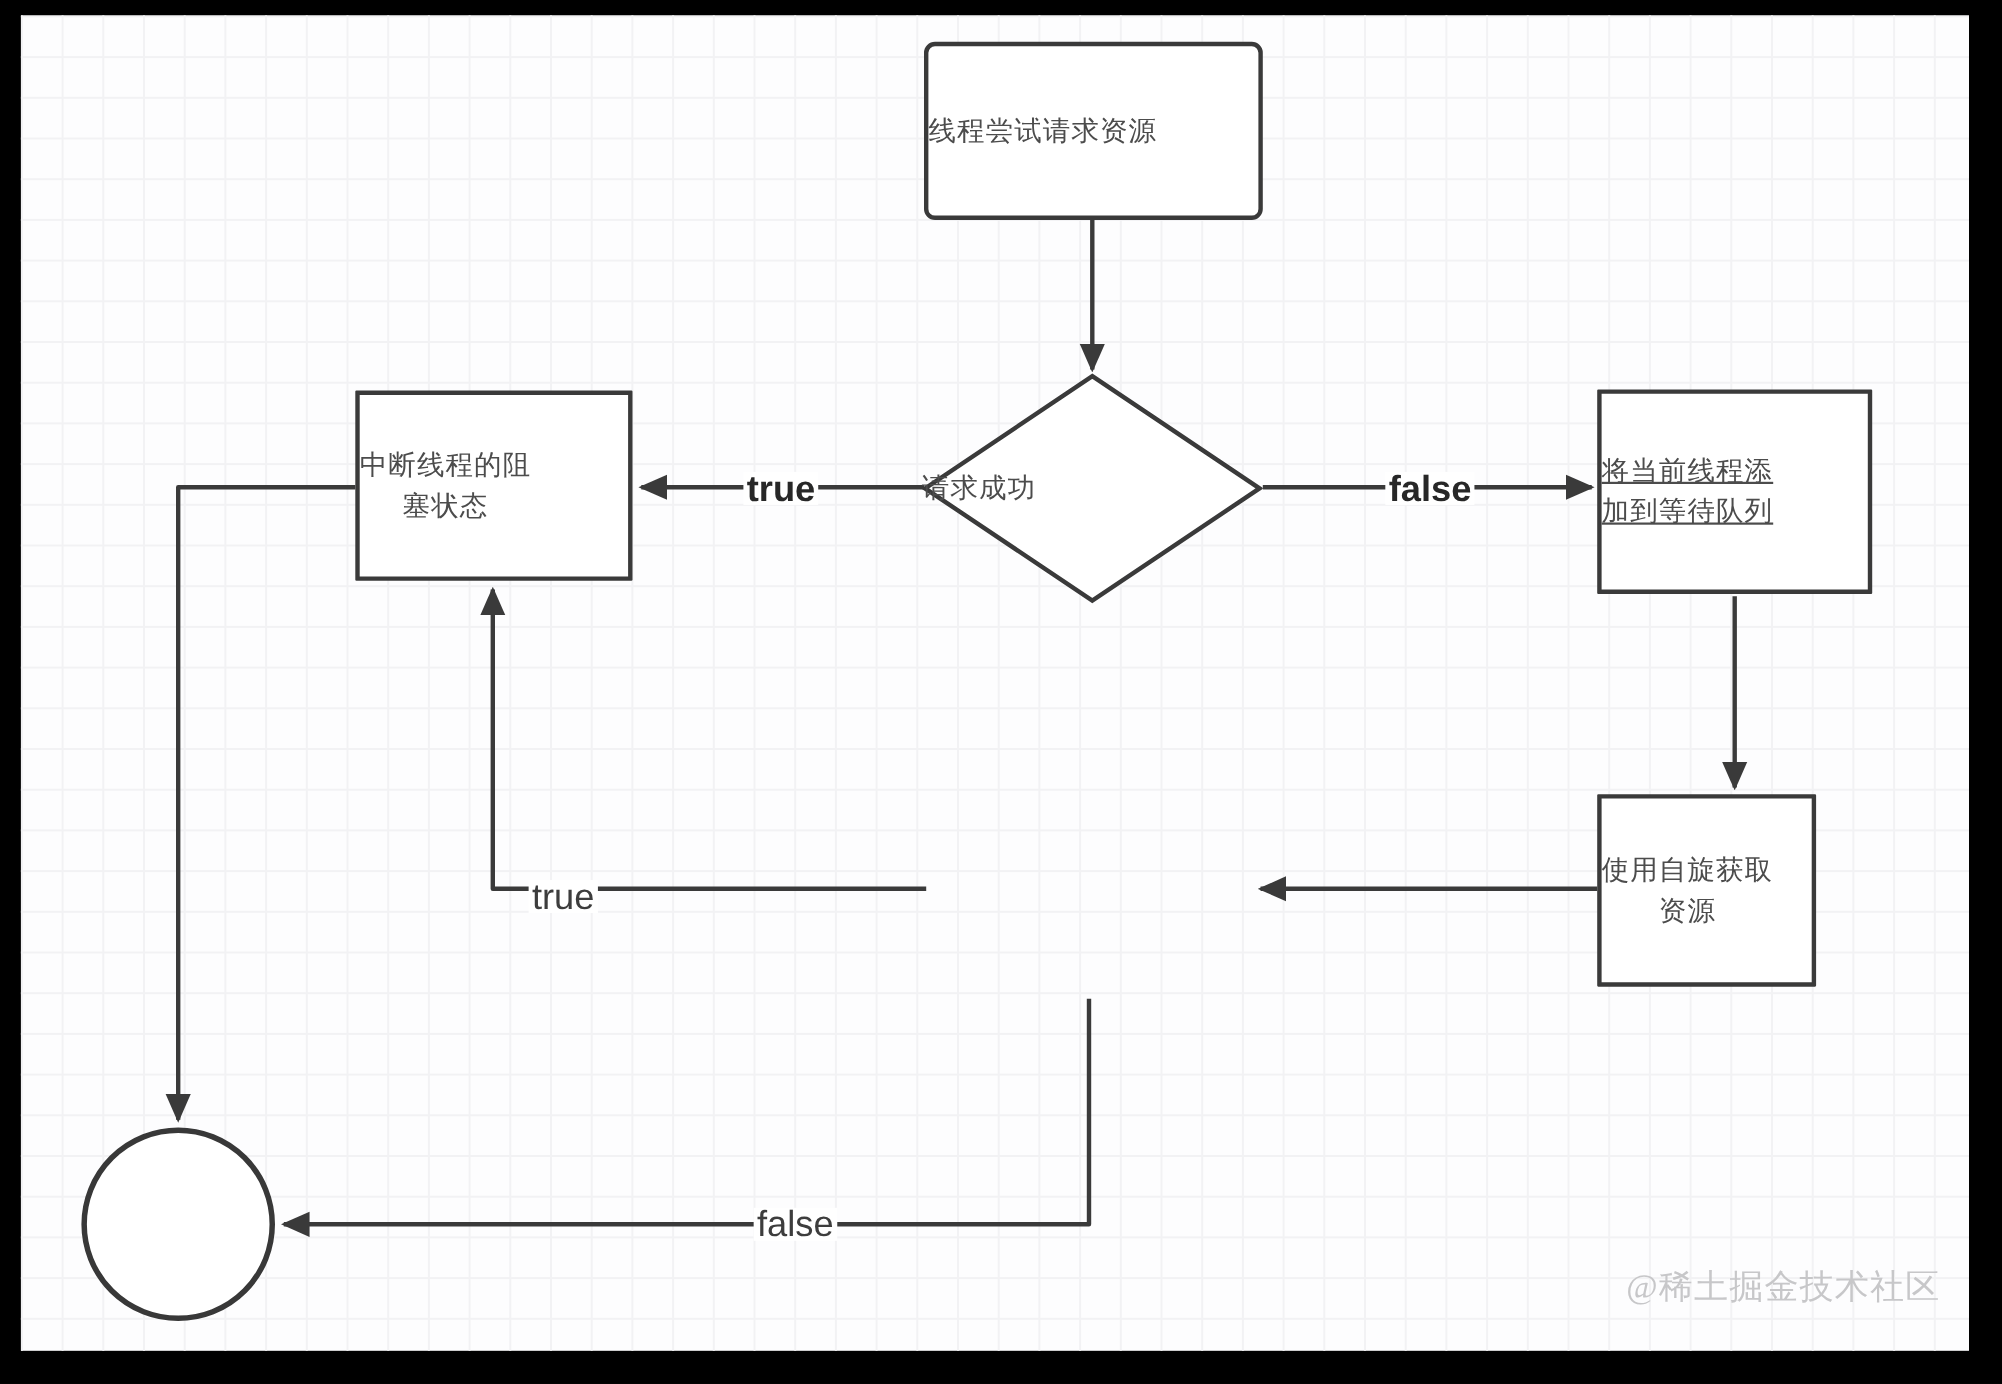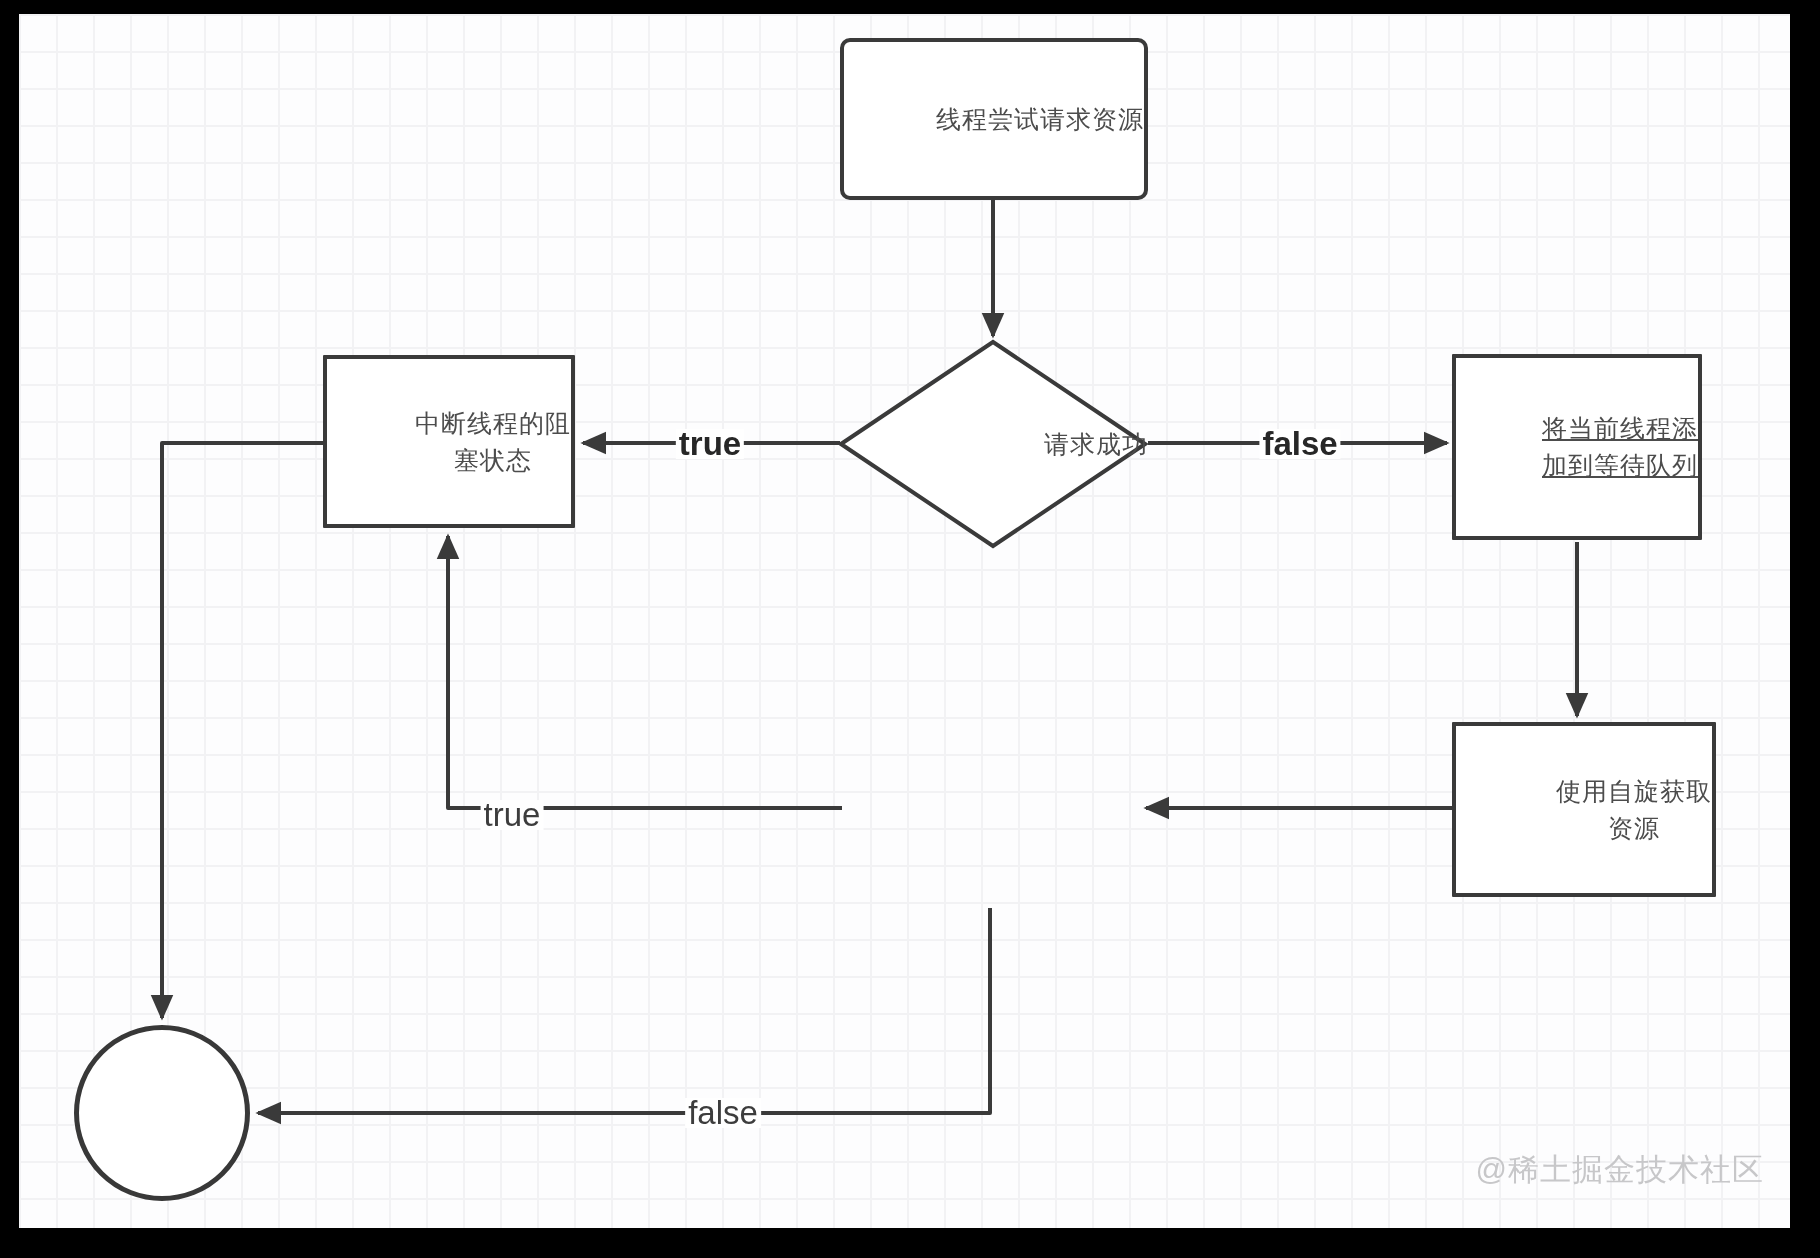--- a/index.html
+++ b/index.html
@@ -24,21 +24,21 @@
       linear-gradient(#f2f2f4 2px, transparent 2px),
       linear-gradient(90deg, #f2f2f4 2px, transparent 2px);
     background-size: 37px 37px;
   }
   .edges-svg {
     position: absolute; left: 0; top: 0;
     width: 1771px; height: 1214px;
   }
   .node {
     position: absolute;
-    display: flex; align-items: center; justify-content: flex-end;
+    display: flex; align-items: center; justify-content: flex-start;
     text-align: center;
     color: #4c4c4c;
     font-size: 25px;
     line-height: 37px;
     letter-spacing: 1px;
   }
   .rect-node {
     background: #fff;
     border: 4px solid #3a3a3a;
     border-radius: 1px;
@@ -69,20 +69,21 @@
   .watermark {
     position: absolute;
     left: 1415px; top: 1135px;
     width: 330px;
     text-align: right;
     color: #c7c7c9;
     font-size: 31px;
     letter-spacing: 1px;
     white-space: nowrap;
     z-index: 1;
+    font-family: Liberation Serif, serif;
   }
   .lbl-line { display: block; }
 </style>
 </head>
 <body>
 
 <div class="frame">
   <div class="canvas">
 
     <svg class="edges-svg" viewBox="0 0 1771 1214" xmlns="http://www.w3.org/2000/svg">
@@ -121,21 +122,21 @@
       </span>
     </div>
 
     <div class="node rect-node" style="left:1433px; top:340px; width:250px; height:186px;text-decoration:underline;">
       <span>
         <span class="lbl-line">将当前线程添</span>
         <span class="lbl-line">加到等待队列</span>
       </span>
     </div>
 
-    <div class="node rect-node" style="left:1433px; top:708px; width:264px; height:175px;">
+    <div class="node rect-node" style="left:1433px; top:708px; width:199px; height:175px;">
       <span>
         <span class="lbl-line">使用自旋获取</span>
         <span class="lbl-line">资源</span>
       </span>
     </div>
 
 
     <div class="end-node" style="left:55px; top:1011px; width:176px; height:176px;"></div>
 
     <span class="edge-label bold" style="left:691px; top:430px;">true</span>

